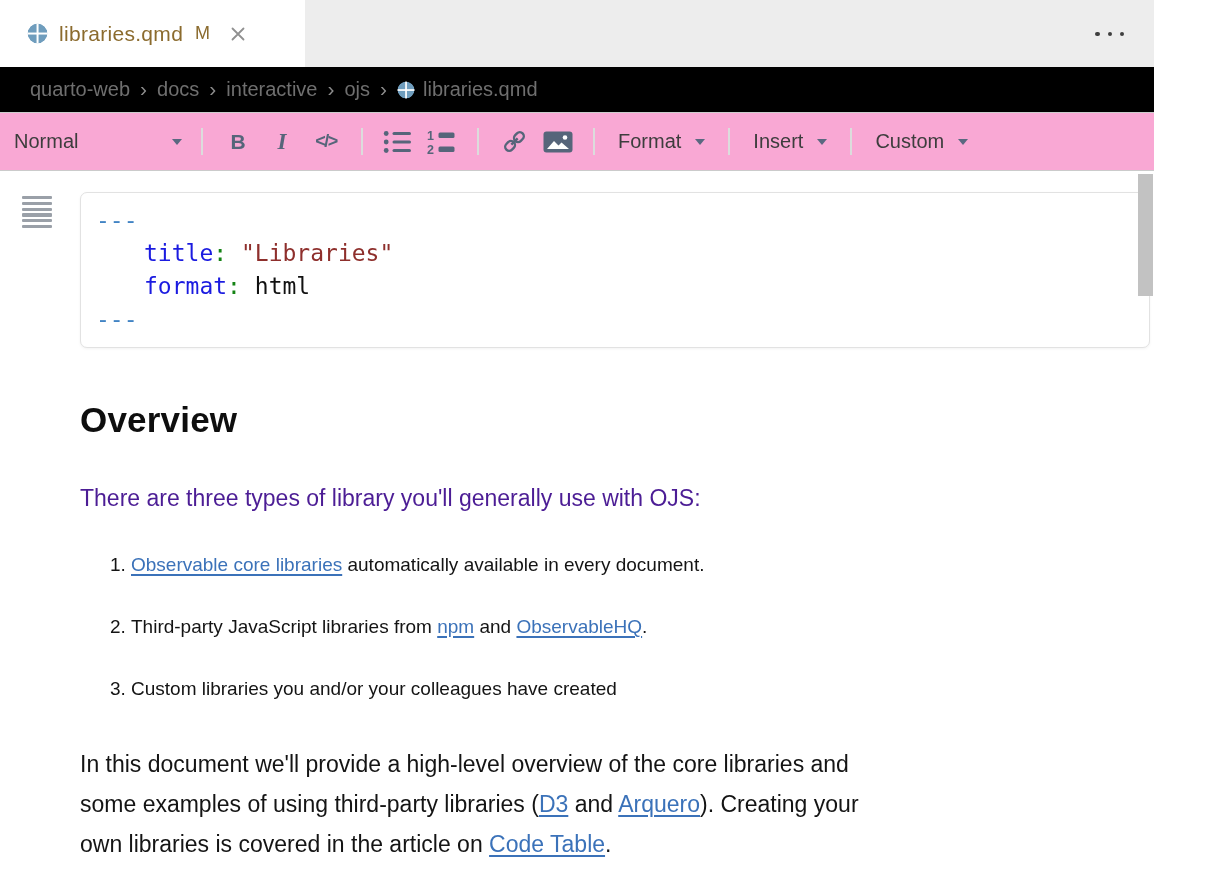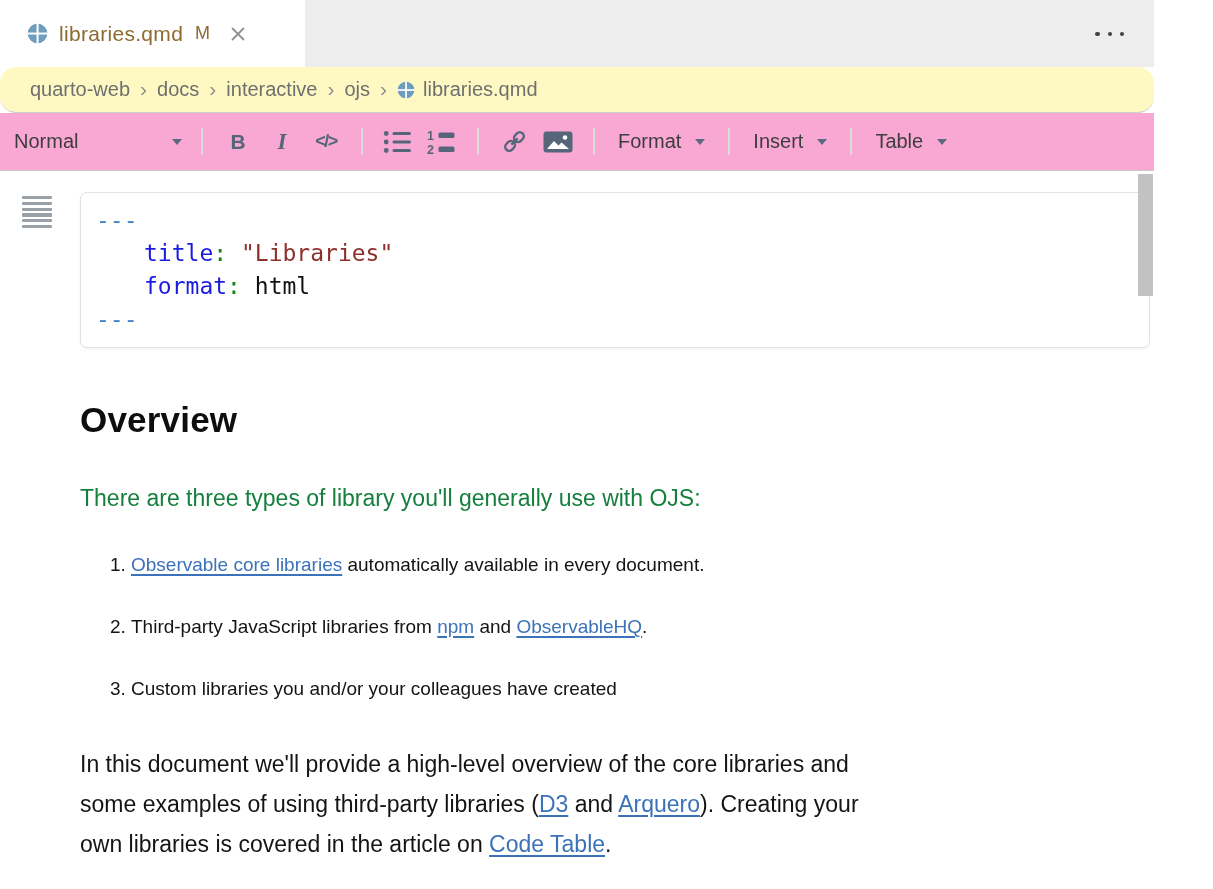--- a/index.html
+++ b/index.html
@@ -22,24 +22,23 @@
   .tab-modified { font-size: 18px; font-weight: 500; color: var(--modified-file); margin-left: 1px; }
   .tab-close { display: flex; align-items: center; margin-left: 4px; padding: 2px; cursor: pointer; }
   .tab-actions {
     position: absolute; right: 26px; top: 50%; transform: translateY(-50%);
     display: flex; gap: 8px; padding: 8px 4px; cursor: pointer;
   }
   .tab-actions .dot { width: 4.2px; height: 4.2px; border-radius: 50%; background: #3f3f3f; }
 
   
   .breadcrumb {
-    height: 46px; background: #fef9c3; display: flex; align-items: center;
+    height: 46px; background: #000000; display: flex; align-items: center;
     padding-left: 30px; gap: 10px; font-size: 20px; color: #6f6f6f;
     border-bottom: 1.5px solid #cdcdcd;
-    border-radius: 16px;
   }
   .bc-item { display: flex; align-items: center; gap: 8px; cursor: pointer; }
   .bc-sep { color: #8d8d8d; font-size: 21px; line-height: 1; padding-bottom: 2px; }
 
   
   .toolbar {
     height: 58px; background: #f9a8d4; display: flex; align-items: center;
     padding-left: 12px; border-bottom: 1.5px solid #cbcbcb; color: #3d3d3d;
   }
   .tb-select {
@@ -75,21 +74,21 @@
   .code-line { white-space: pre; }
   .tok-delimiter { color: var(--yaml-delimiter); }
   .tok-key { color: var(--yaml-key); margin-left: 48px; }
   .tok-colon { color: var(--yaml-colon); }
   .tok-string { color: var(--yaml-string); }
   .tok-plain { color: #111; }
 
   h1.overview {
     margin: 52px 0 0; font-size: 35px; font-weight: 700; color: #0e0e0e; letter-spacing: 0.2px;
   }
-  p.intro { margin: 45px 0 0; font-size: 23px; color: #15803d; }
+  p.intro { margin: 45px 0 0; font-size: 23px; color: #4c1d95; }
   ol.lib-list { margin: 42px 0 12px; padding-left: 51px; font-size: 19px; color: #141414; }
   ol.lib-list li { margin-bottom: 40px; }
   ol.lib-list li:last-child { margin-bottom: 0; }
   p.closing { margin: 44px 0 12px; font-size: 23px; line-height: 40px; color: #141414; }
   .pline { display: block; }
 
   a.inline-link {
     color: var(--link); text-decoration: underline; text-underline-offset: 3px;
     text-decoration-thickness: 1.5px; cursor: pointer;
   }
@@ -232,21 +231,21 @@
       <span>Format</span>
       <span class="caret"></span>
     </div>
     <div class="tb-sep"></div>
     <div class="tb-menu">
       <span>Insert</span>
       <span class="caret"></span>
     </div>
     <div class="tb-sep"></div>
     <div class="tb-menu">
-      <span>Table</span>
+      <span>Custom</span>
       <span class="caret"></span>
     </div>
   </div>
 
   <div class="content">
     <div class="drag-handle">
       <span class="bar"></span>
         <span class="bar"></span>
         <span class="bar"></span>
       <span class="bar"></span>

